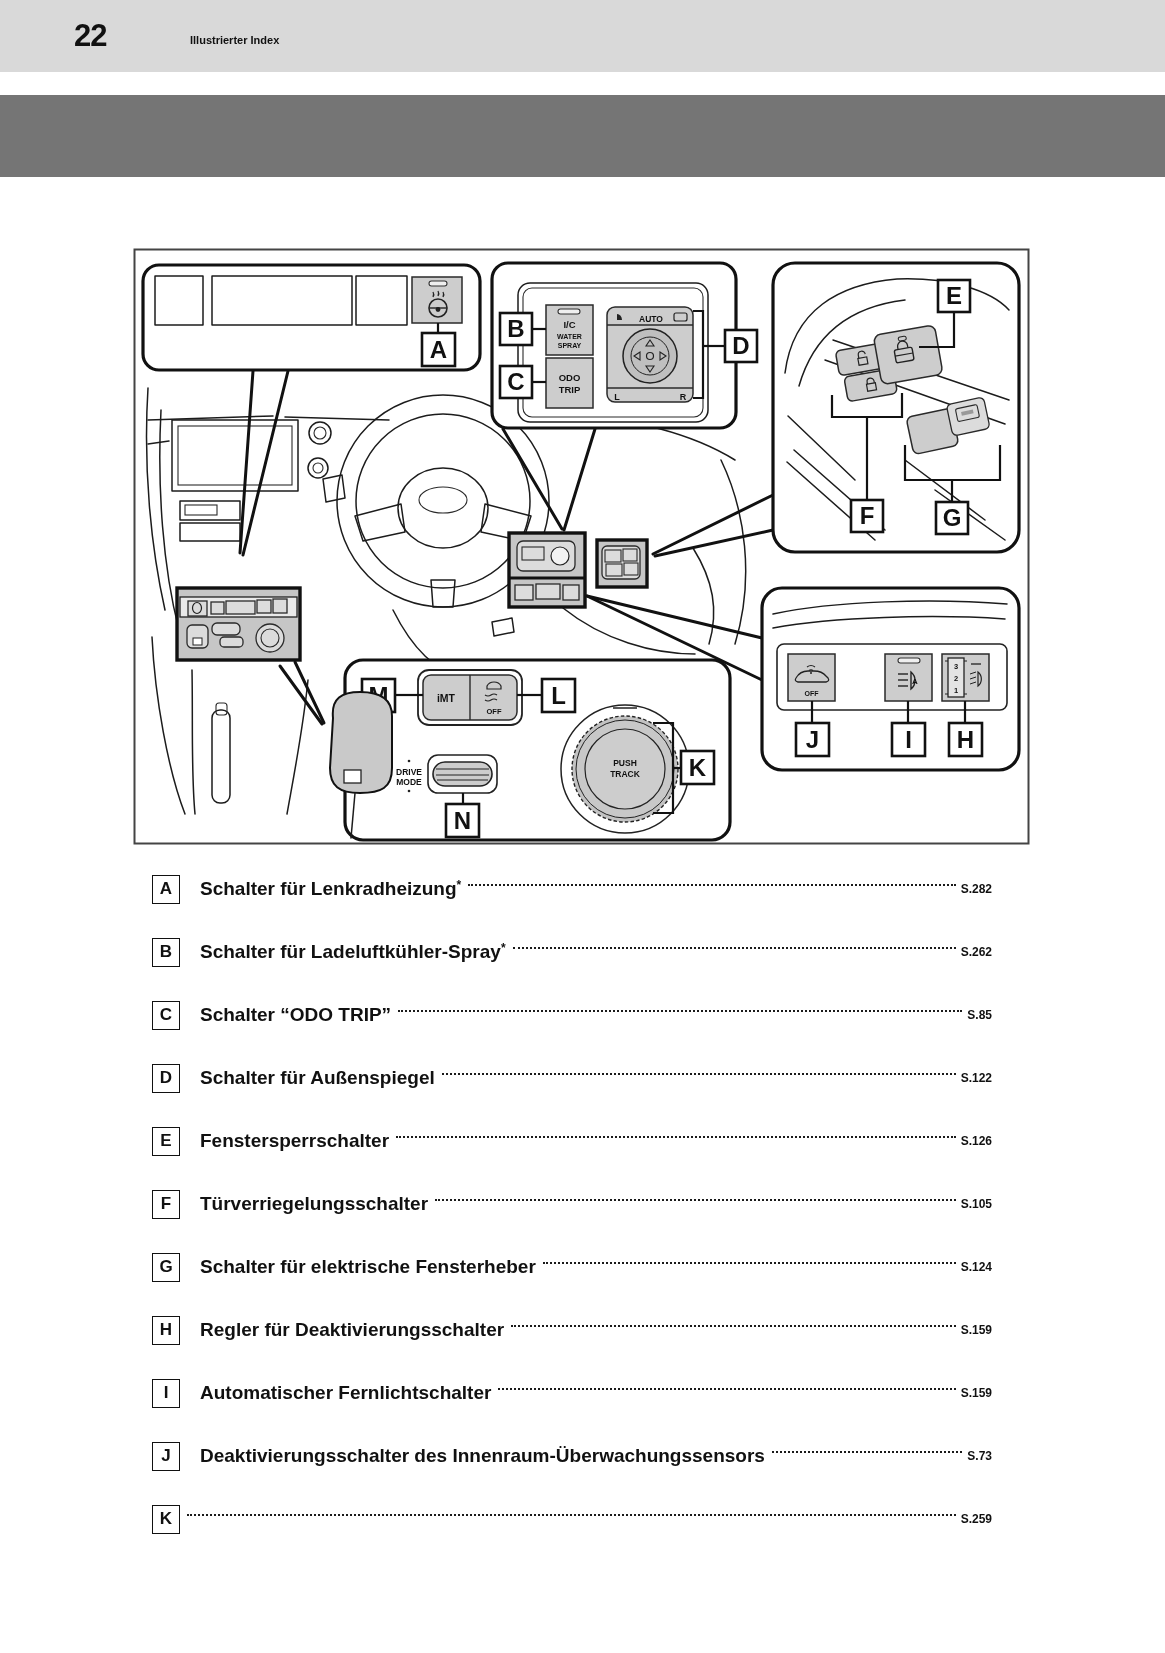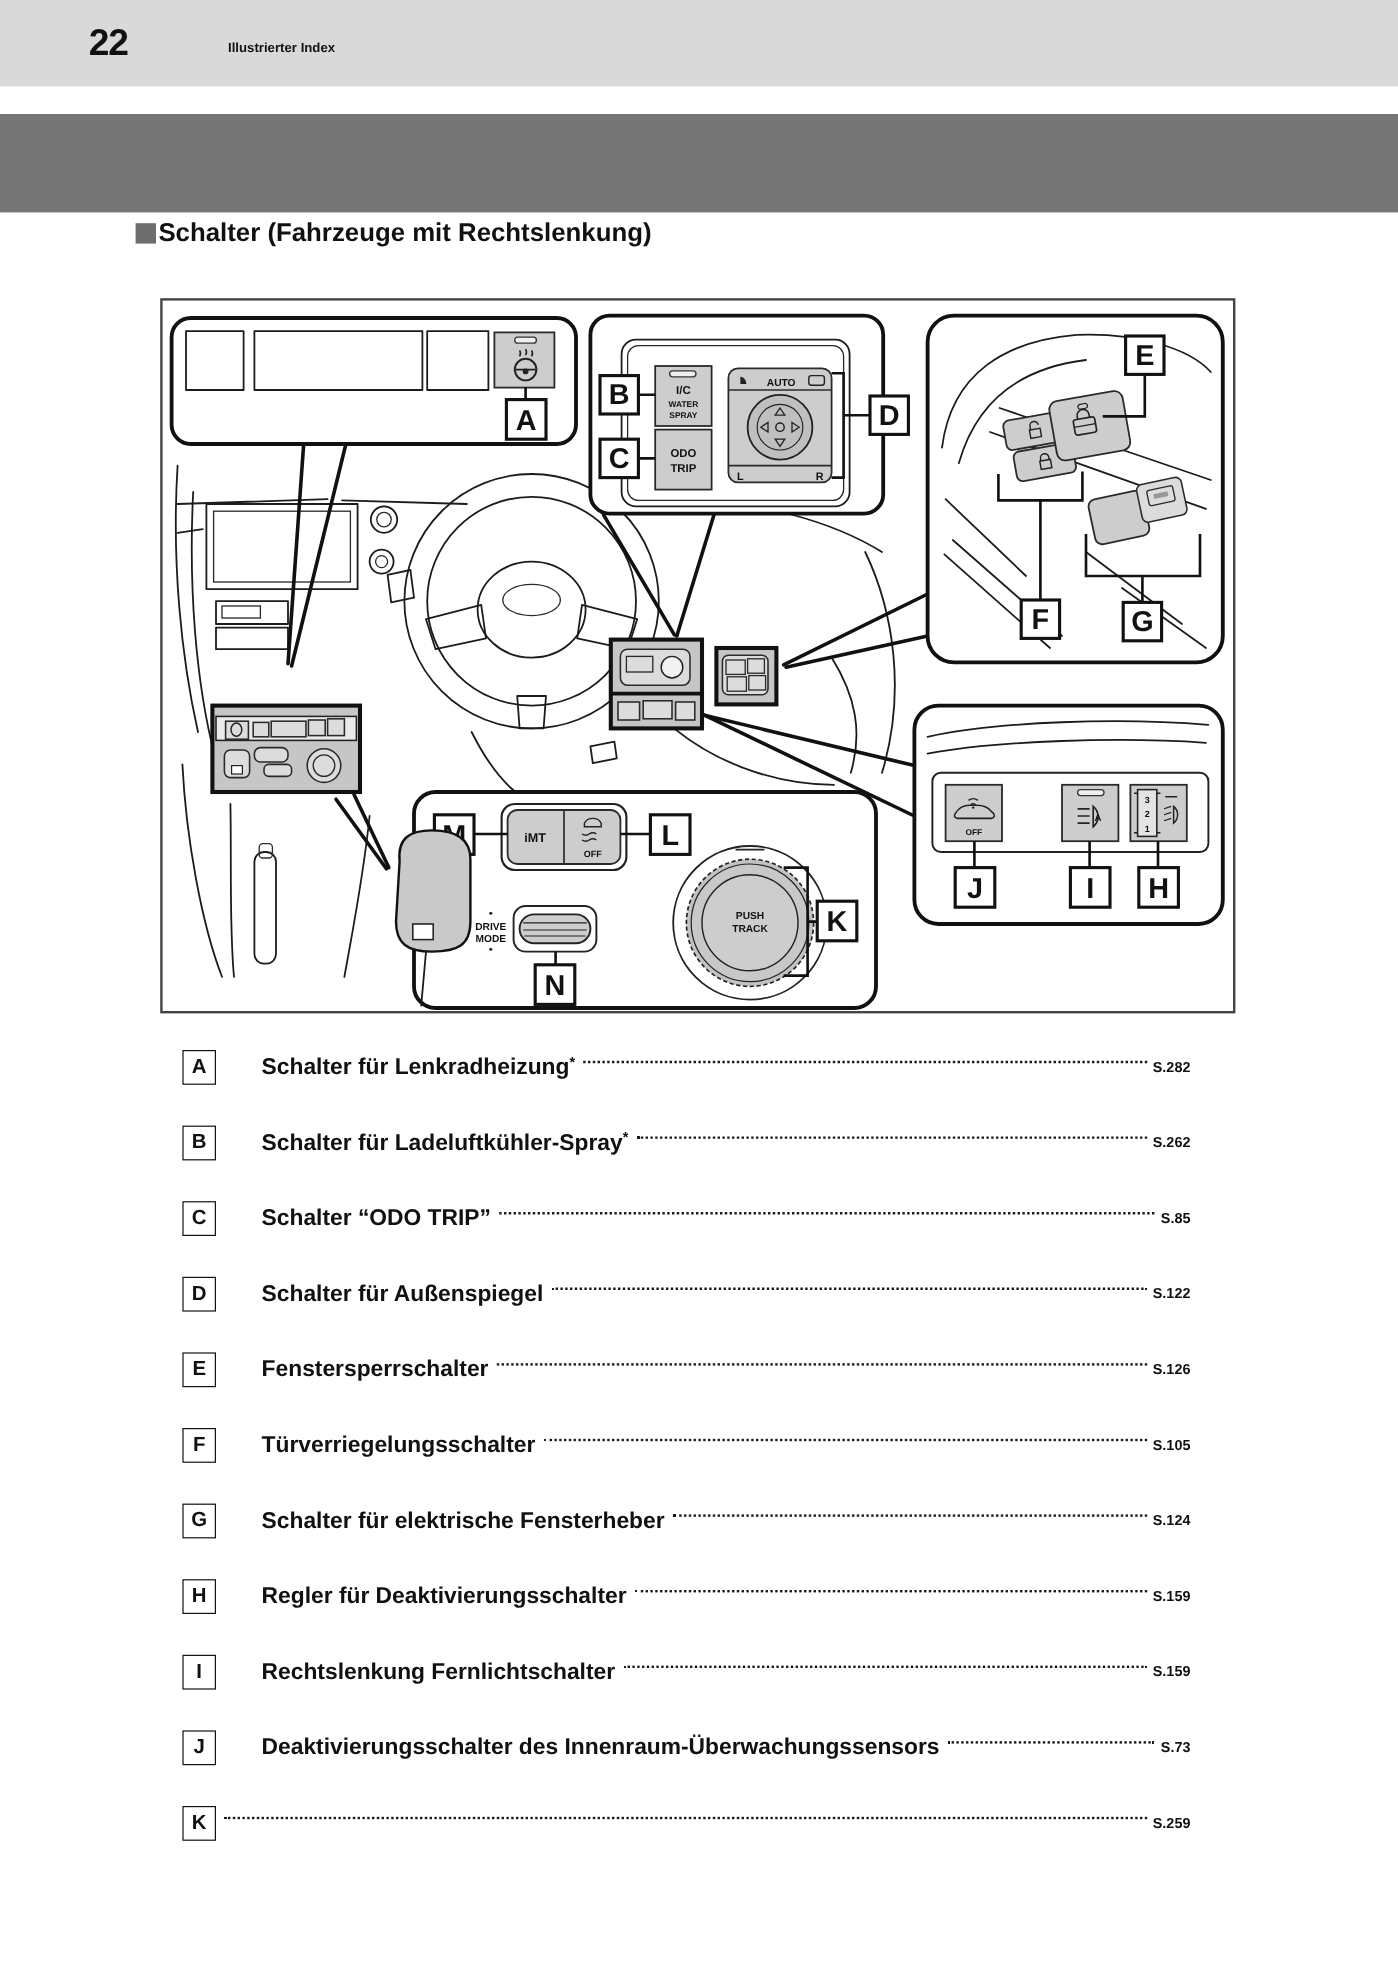--- a/index.html
+++ b/index.html
@@ -12,21 +12,21 @@
   #band{position:absolute;left:0;top:95px;width:1165px;height:82px;background:#757575;}
   
   #head{position:absolute;left:113px;top:182px;font-size:21.5px;font-weight:bold;display:flex;align-items:center;}
   #head .sq{display:inline-block;width:17px;height:17px;background:#6e6e6e;margin-right:2px;}
   
   #diag{position:absolute;left:133px;top:248px;width:897px;height:600px;}
   
   .row{position:absolute;left:152px;width:840px;height:34px;display:flex;align-items:center;}
   .kbox{width:26px;height:27px;border:1.6px solid #111;display:flex;align-items:center;justify-content:center;
         font-size:17px;font-weight:bold;flex:none;background:#fff;}
-  .lbl{margin-left:38px;font-size:19px;font-weight:bold;white-space:nowrap;}
+  .lbl{margin-left:20px;font-size:19px;font-weight:bold;white-space:nowrap;}
   .lbl sup{font-size:12px;vertical-align:6px;}
   .dots{flex:1;border-bottom:2.5px dotted #1a1a1a;height:1px;margin:0 5px 9px 7px;}
   .pg{font-size:12px;font-weight:bold;flex:none;}
   
   .ln{fill:none;stroke:#1c1c1c;stroke-width:1.5;stroke-linecap:round;stroke-linejoin:round;}
   .thin{fill:none;stroke:#2a2a2a;stroke-width:1.1;}
   .box{fill:#fff;stroke:#111;stroke-width:3.2;}
   .btn{fill:#cdcdcd;stroke:#2a2a2a;stroke-width:1.5;}
   .btn2{fill:#dcdcdc;stroke:#2a2a2a;stroke-width:1.3;}
   .hl{fill:#c6c6c6;stroke:#111;stroke-width:3.4;}
@@ -40,24 +40,20 @@
 <body>
 
 <div id="page">
 
   <div id="hdr">
     <div class="pno">22</div>
     <div class="sec">Illustrierter Index</div>
   </div>
   <div id="band"></div>
 
-  <div id="head">
-    <span class="sq"></span>
-    <span>Schalter (Fahrzeuge mit Rechtslenkung)</span>
-  </div>
 
   <svg id="diag" viewBox="0 0 897 600">
 
     <rect x="1.5" y="1.5" width="894" height="594" fill="#fff" stroke="#444" stroke-width="2"></rect>
     <line x1="0" y1="604" x2="897" y2="604" stroke="#cccccc" stroke-width="1.5"></line>
 
     <g>
 
       <path class="ln" d="M15,172 L140,168"></path>
         <path class="ln" d="M152,169 L256,172"></path>
@@ -445,21 +441,21 @@
       <div class="pg">S.124</div>
     </div>
     <div class="row" style="top:1313px">
       <div class="kbox">H</div>
       <div class="lbl"><span>Regler für Deaktivierungsschalter</span><sup></sup></div>
       <div class="dots"></div>
       <div class="pg">S.159</div>
     </div>
     <div class="row" style="top:1376px">
       <div class="kbox">I</div>
-      <div class="lbl"><span>Rechtslenkung Fernlichtschalter</span><sup></sup></div>
+      <div class="lbl"><span>Automatischer Fernlichtschalter</span><sup></sup></div>
       <div class="dots"></div>
       <div class="pg">S.159</div>
     </div>
     <div class="row" style="top:1439px">
       <div class="kbox">J</div>
       <div class="lbl"><span>Deaktivierungsschalter des Innenraum-Überwachungssensors</span><sup></sup></div>
       <div class="dots"></div>
       <div class="pg">S.73</div>
     </div>
     <div class="row" style="top:1502px">

